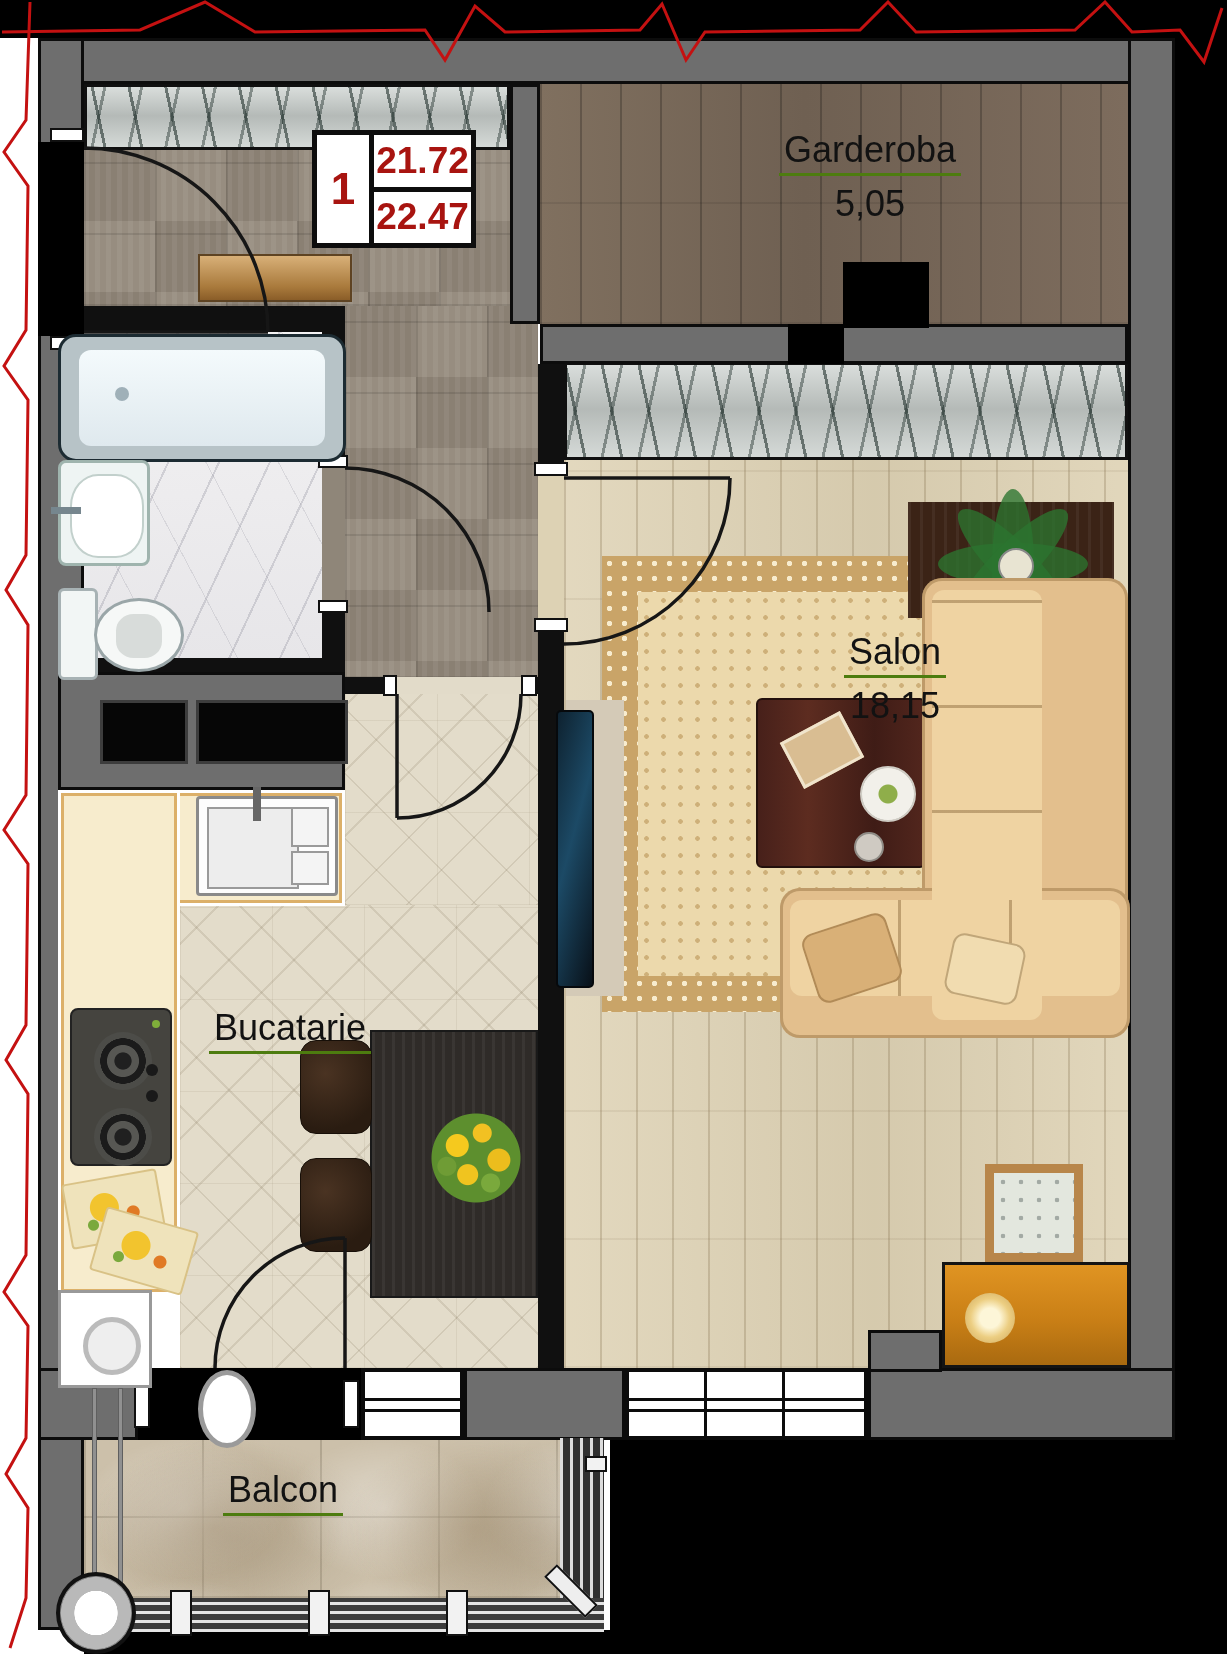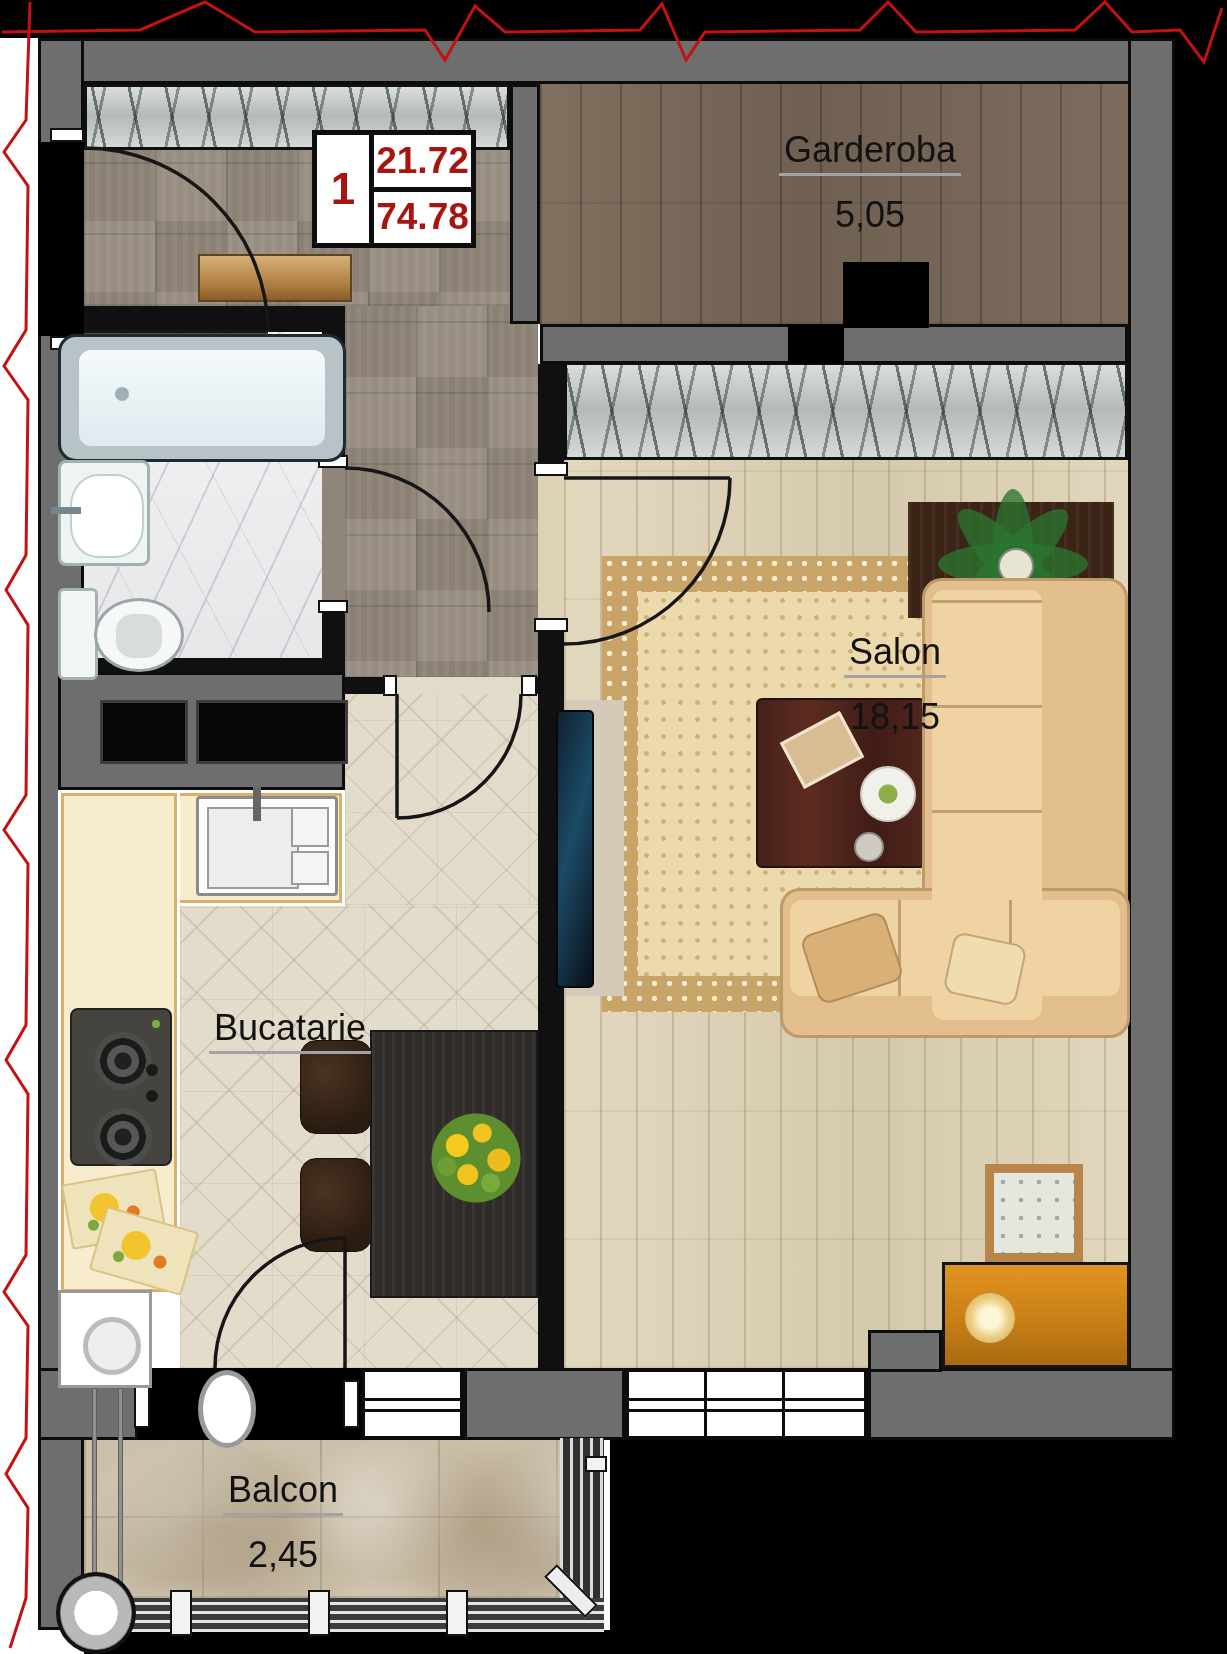--- a/index.html
+++ b/index.html
@@ -82,22 +82,22 @@
   #legend .lcell{display:flex;align-items:center;justify-content:center;
     color:#a81410;font-weight:bold;}
   #legend .lnum{width:52px;font-size:44px;border-right:5px solid #0d0d0d;}
   #legend .lcol{flex:1;display:flex;flex-direction:column;}
   #legend .ltop{flex:1;font-size:37px;border-bottom:5px solid #0d0d0d;}
   #legend .lbot{flex:1;font-size:37px;}
 
   
   .room-label{position:absolute;width:260px;margin-left:-130px;text-align:center;
     color:#121212;font-size:36px;line-height:1.12;}
-  .room-label .rname{display:inline-block;border-bottom:3px solid #a3a3a3;padding:0 5px 3px;}
-  .room-label .rarea{margin-top:19px;}
+  .room-label .rname{display:inline-block;border-bottom:3px solid #4d7c0f;padding:0 5px 3px;}
+  .room-label .rarea{margin-top:8px;}
 
   
   .win{background:#fff;border:4px solid #0c0c0c;}
   .win .h1,.win .h2{position:absolute;left:0;right:0;height:3px;background:#0c0c0c;}
   .win .h1{top:40%;} .win .h2{top:58%;}
   .win .v1,.win .v2{position:absolute;top:0;bottom:0;width:3px;background:#0c0c0c;}
   .win .v1{left:32%;} .win .v2{left:65%;}
 
   
   .counter{background:#f7eccd;box-shadow:inset 0 0 0 3px #fff, inset 0 0 0 6px #dcb069;}
@@ -385,24 +385,23 @@
   </div>
   <div class="room-label" style="left:895px;top:632px;">
     <span class="rname">Salon</span>
     <div class="rarea">18,15</div>
   </div>
   <div class="room-label" style="left:290px;top:1008px;">
     <span class="rname">Bucatarie</span>
   </div>
   <div class="room-label" style="left:283px;top:1470px;">
     <span class="rname">Balcon</span>
-    <div class="rarea">2,45</div>
   </div>
 
   <div class="abs" id="legend">
     <div class="lcell lnum">1</div>
     <div class="lcol">
       <div class="lcell ltop">21.72</div>
-      <div class="lcell lbot">74.78</div>
+      <div class="lcell lbot">22.47</div>
     </div>
   </div>
 
 </div>
 
 </body></html>

